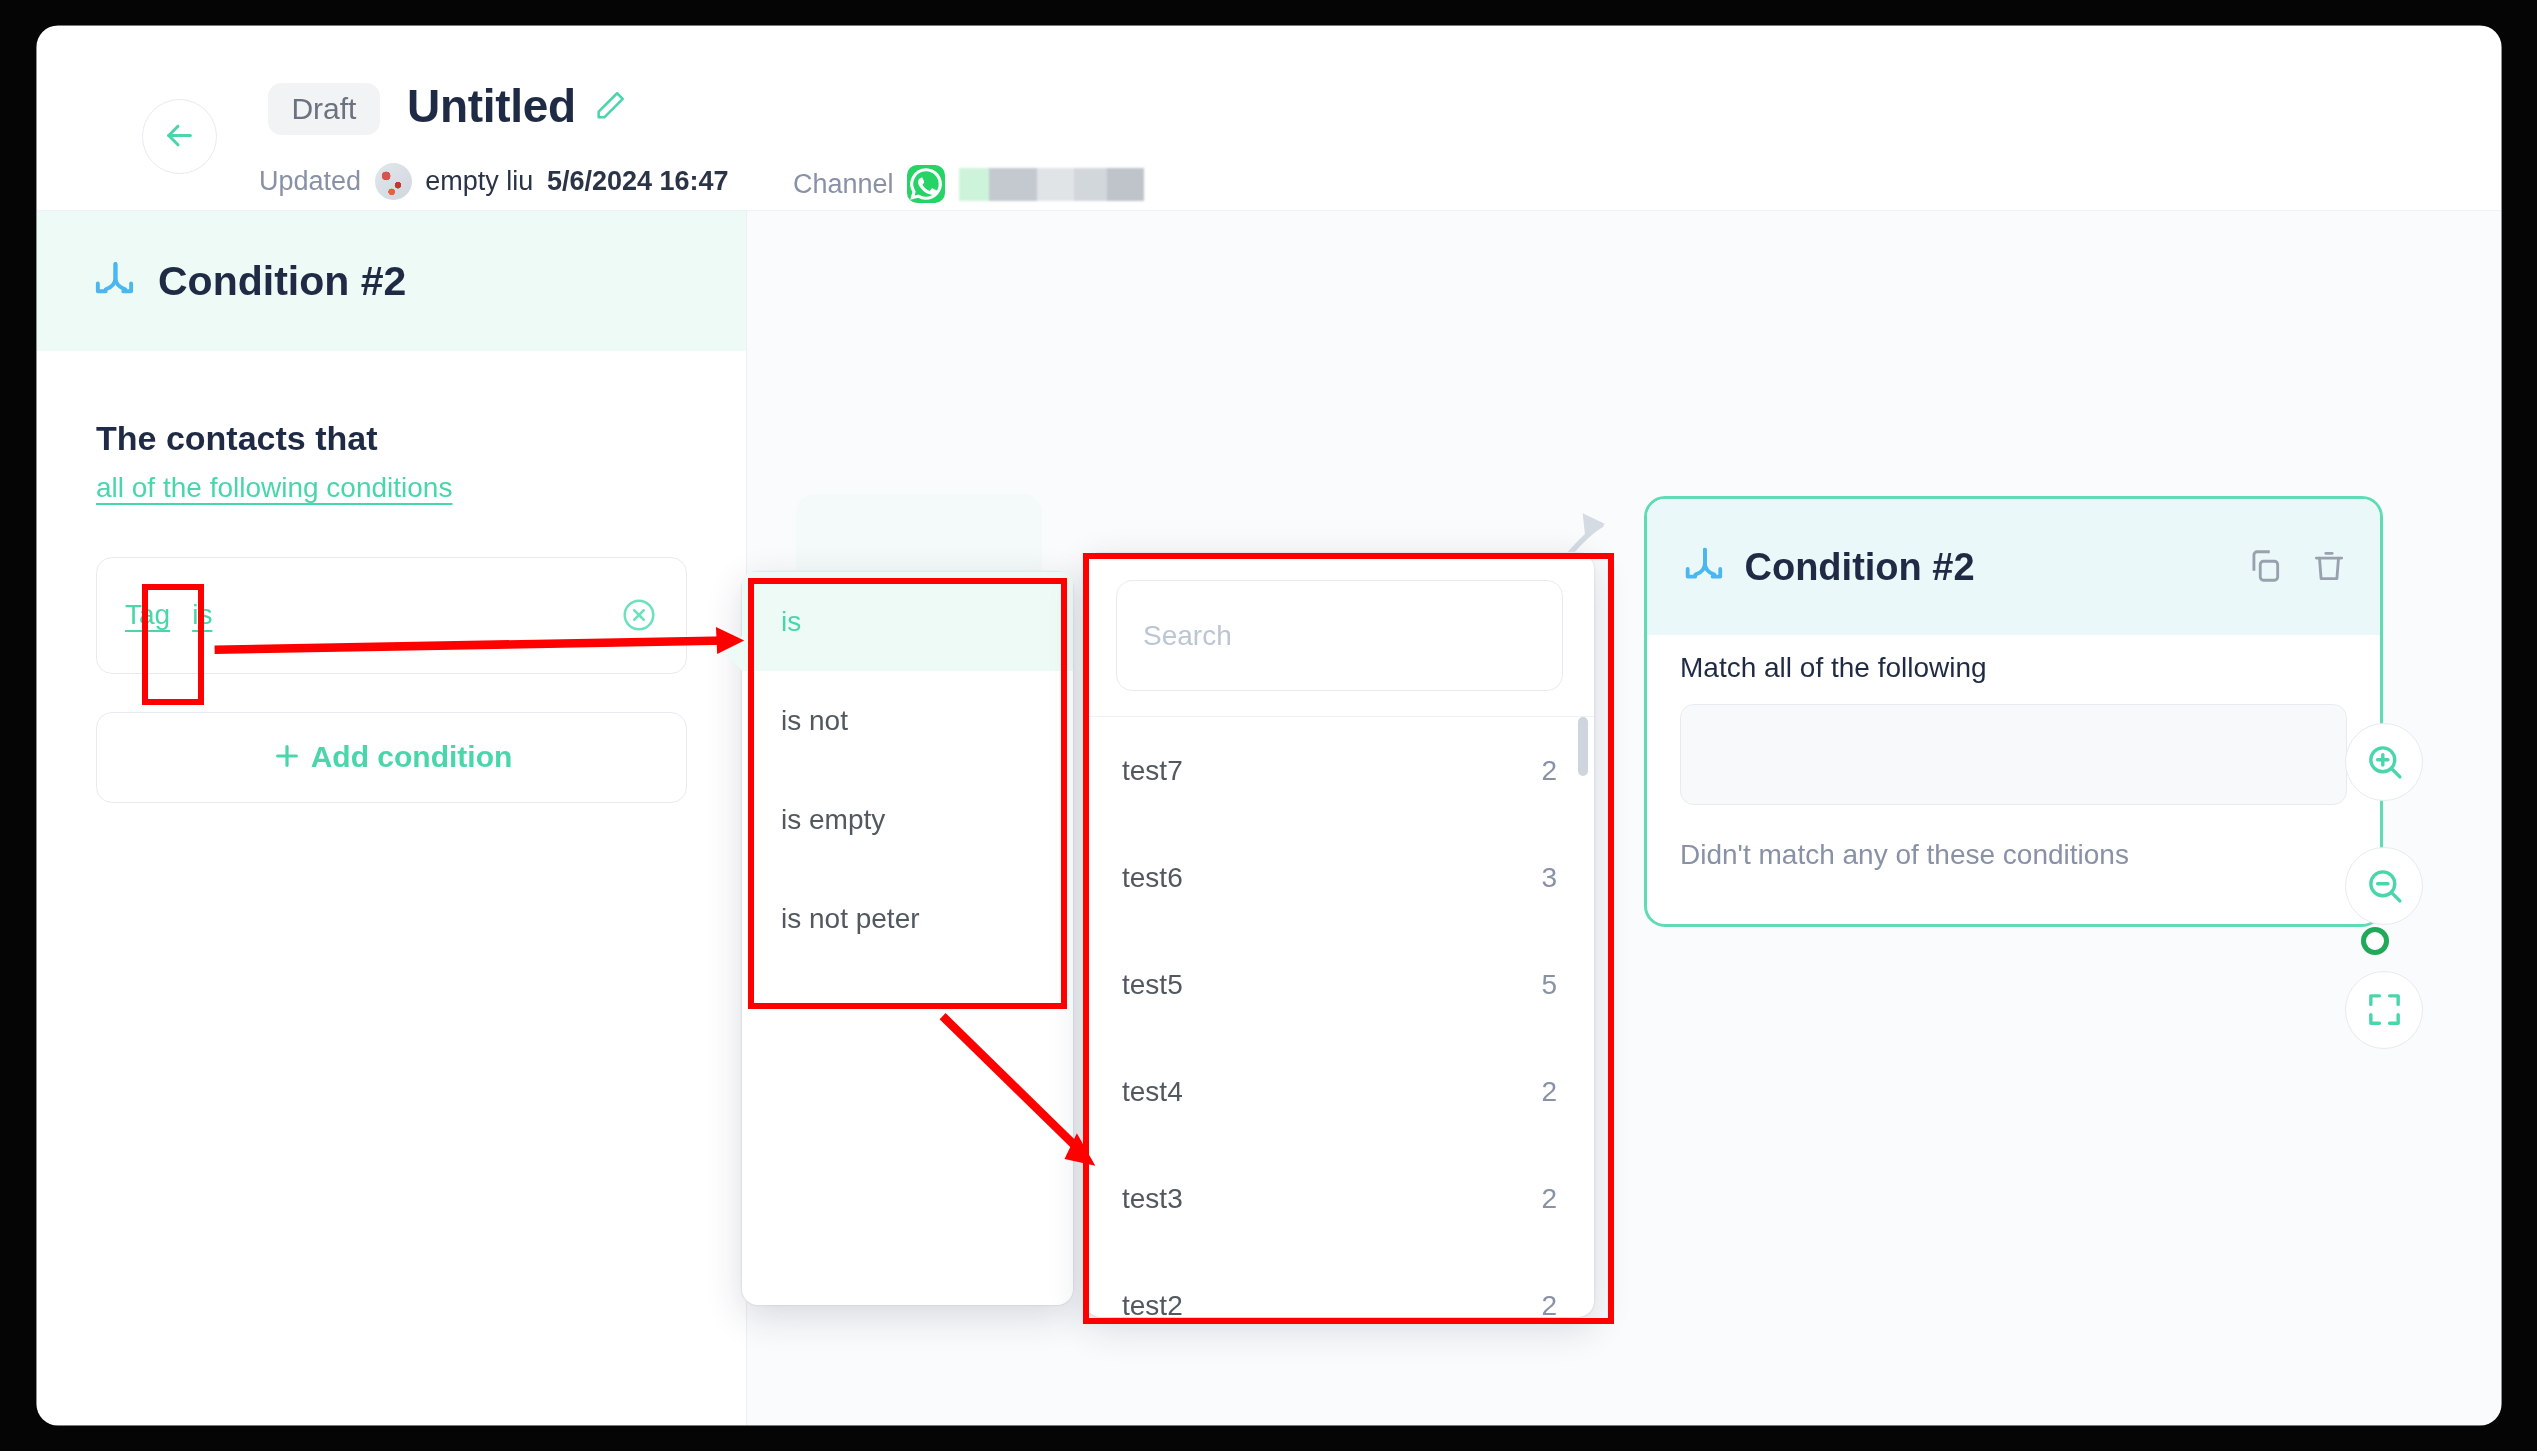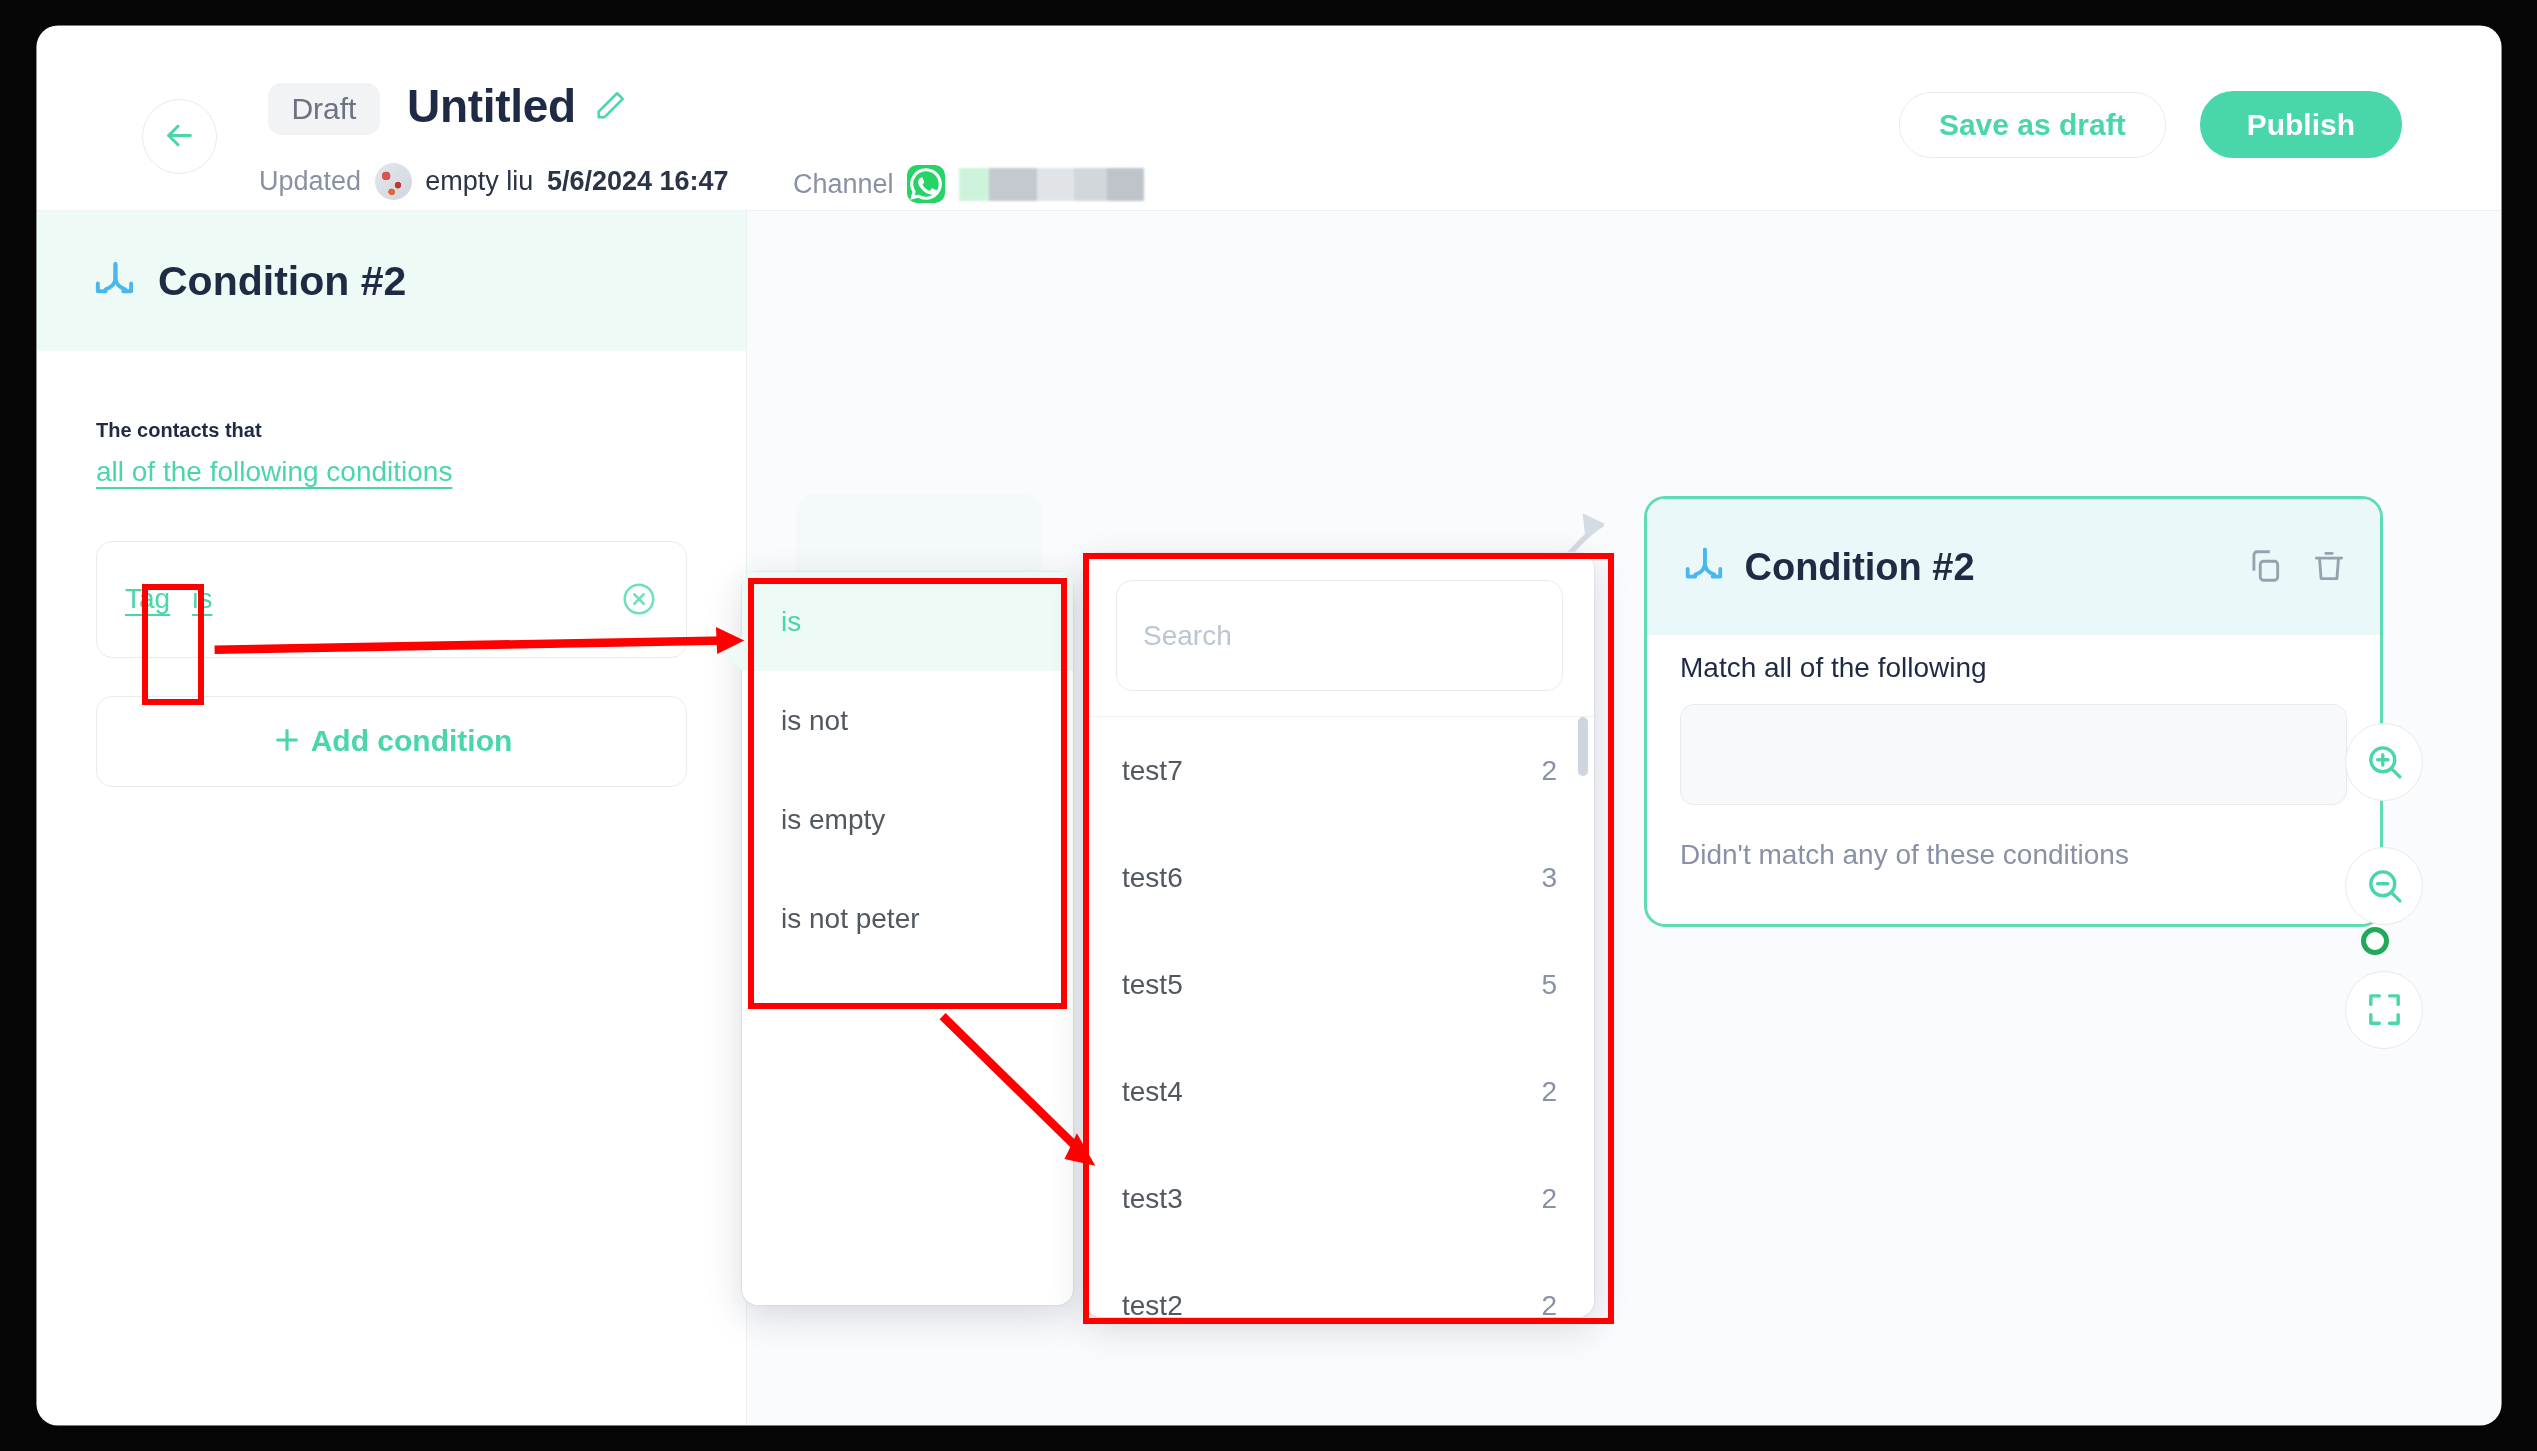--- a/index.html
+++ b/index.html
@@ -90,21 +90,21 @@
     position:absolute;left:0;top:185px;width:710px;height:1215px;
     background:#ffffff;border-right:1.2px solid #eceff3;box-sizing:border-box;
   }
   .sidebar-head{
     height:140px;background:#eefaf6;
     display:flex;align-items:center;gap:21px;padding-left:53px;box-sizing:border-box;
   }
   .cond-icon{width:47px;height:47px;flex:none;}
   .sidebar-head-title{font-size:41px;font-weight:700;color:#1f2a44;}
   .sidebar-body{padding:68px 59px 0 59px;}
-  .contacts-label{font-size:20px;font-weight:700;color:#1f2a44;margin-bottom:13.6px;}
+  .contacts-label{font-size:34px;font-weight:700;color:#1f2a44;margin-bottom:13.6px;}
   .contacts-link{
     font-size:28px;color:#4ad6ab;text-decoration:underline;
     text-underline-offset:6.2px;cursor:pointer;display:inline-block;
   }
   .cond-row{
     margin-top:53px;height:117px;border:1.2px solid #e7ebf0;border-radius:16px;
     background:#fff;display:flex;align-items:center;padding:16px 28px;box-sizing:border-box;
     position:relative;
   }
   .cond-field{
@@ -246,24 +246,20 @@
     <div class="channel-row">
       <span class="channel-label">Channel</span>
       <span class="wa-badge">
         <svg viewBox="0 0 24 24" fill="#ffffff">
               <path d="M12 2a10 10 0 00-8.6 15.1L2 22l5.1-1.3A10 10 0 1012 2zm0 2a8 8 0 110 16 8 8 0 01-4.3-1.2l-.4-.2-2.4.6.6-2.4-.2-.4A8 8 0 0112 4zm-3 4c-.3 0-.7.1-1 .5-.3.4-1 1-1 2.4s1 2.8 1.2 3c.2.2 2 3.2 5 4.3 2.5.9 3 .7 3.5.7.5 0 1.7-.7 2-1.4.2-.7.2-1.2.2-1.4-.1-.1-.3-.2-.6-.3l-2-1c-.3-.1-.5-.2-.7.1l-1 1.2c-.2.2-.4.3-.7.1a8 8 0 01-2.4-1.5 9 9 0 01-1.6-2c-.2-.3 0-.5.1-.6l.5-.6c.2-.2.2-.3.3-.5.1-.2 0-.4 0-.6l-.9-2.1c-.2-.5-.4-.4-.6-.4H9z"></path>
             </svg>
       </span>
       <span class="channel-redacted"></span>
     </div>
 
-    <div class="hdr-actions">
-      <div class="btn-outline">Save as draft</div>
-      <div class="btn-primary">Publish</div>
-    </div>
   </div>
 
   <div class="sidebar">
     <div class="sidebar-head">
       <span class="cond-icon">
         <svg viewBox="0 0 24 24" fill="none" stroke="#4ab7ef" stroke-width="2" stroke-linecap="round" stroke-linejoin="round">
           <path d="M13 3v7c0 3-2 5-5 6"></path>
               <polyline points="4 13 4 17 8 17"></polyline>
           <path d="M13 3v7c0 3 2 5 5 6"></path>
               <polyline points="21 13 21 17 17 17"></polyline>

